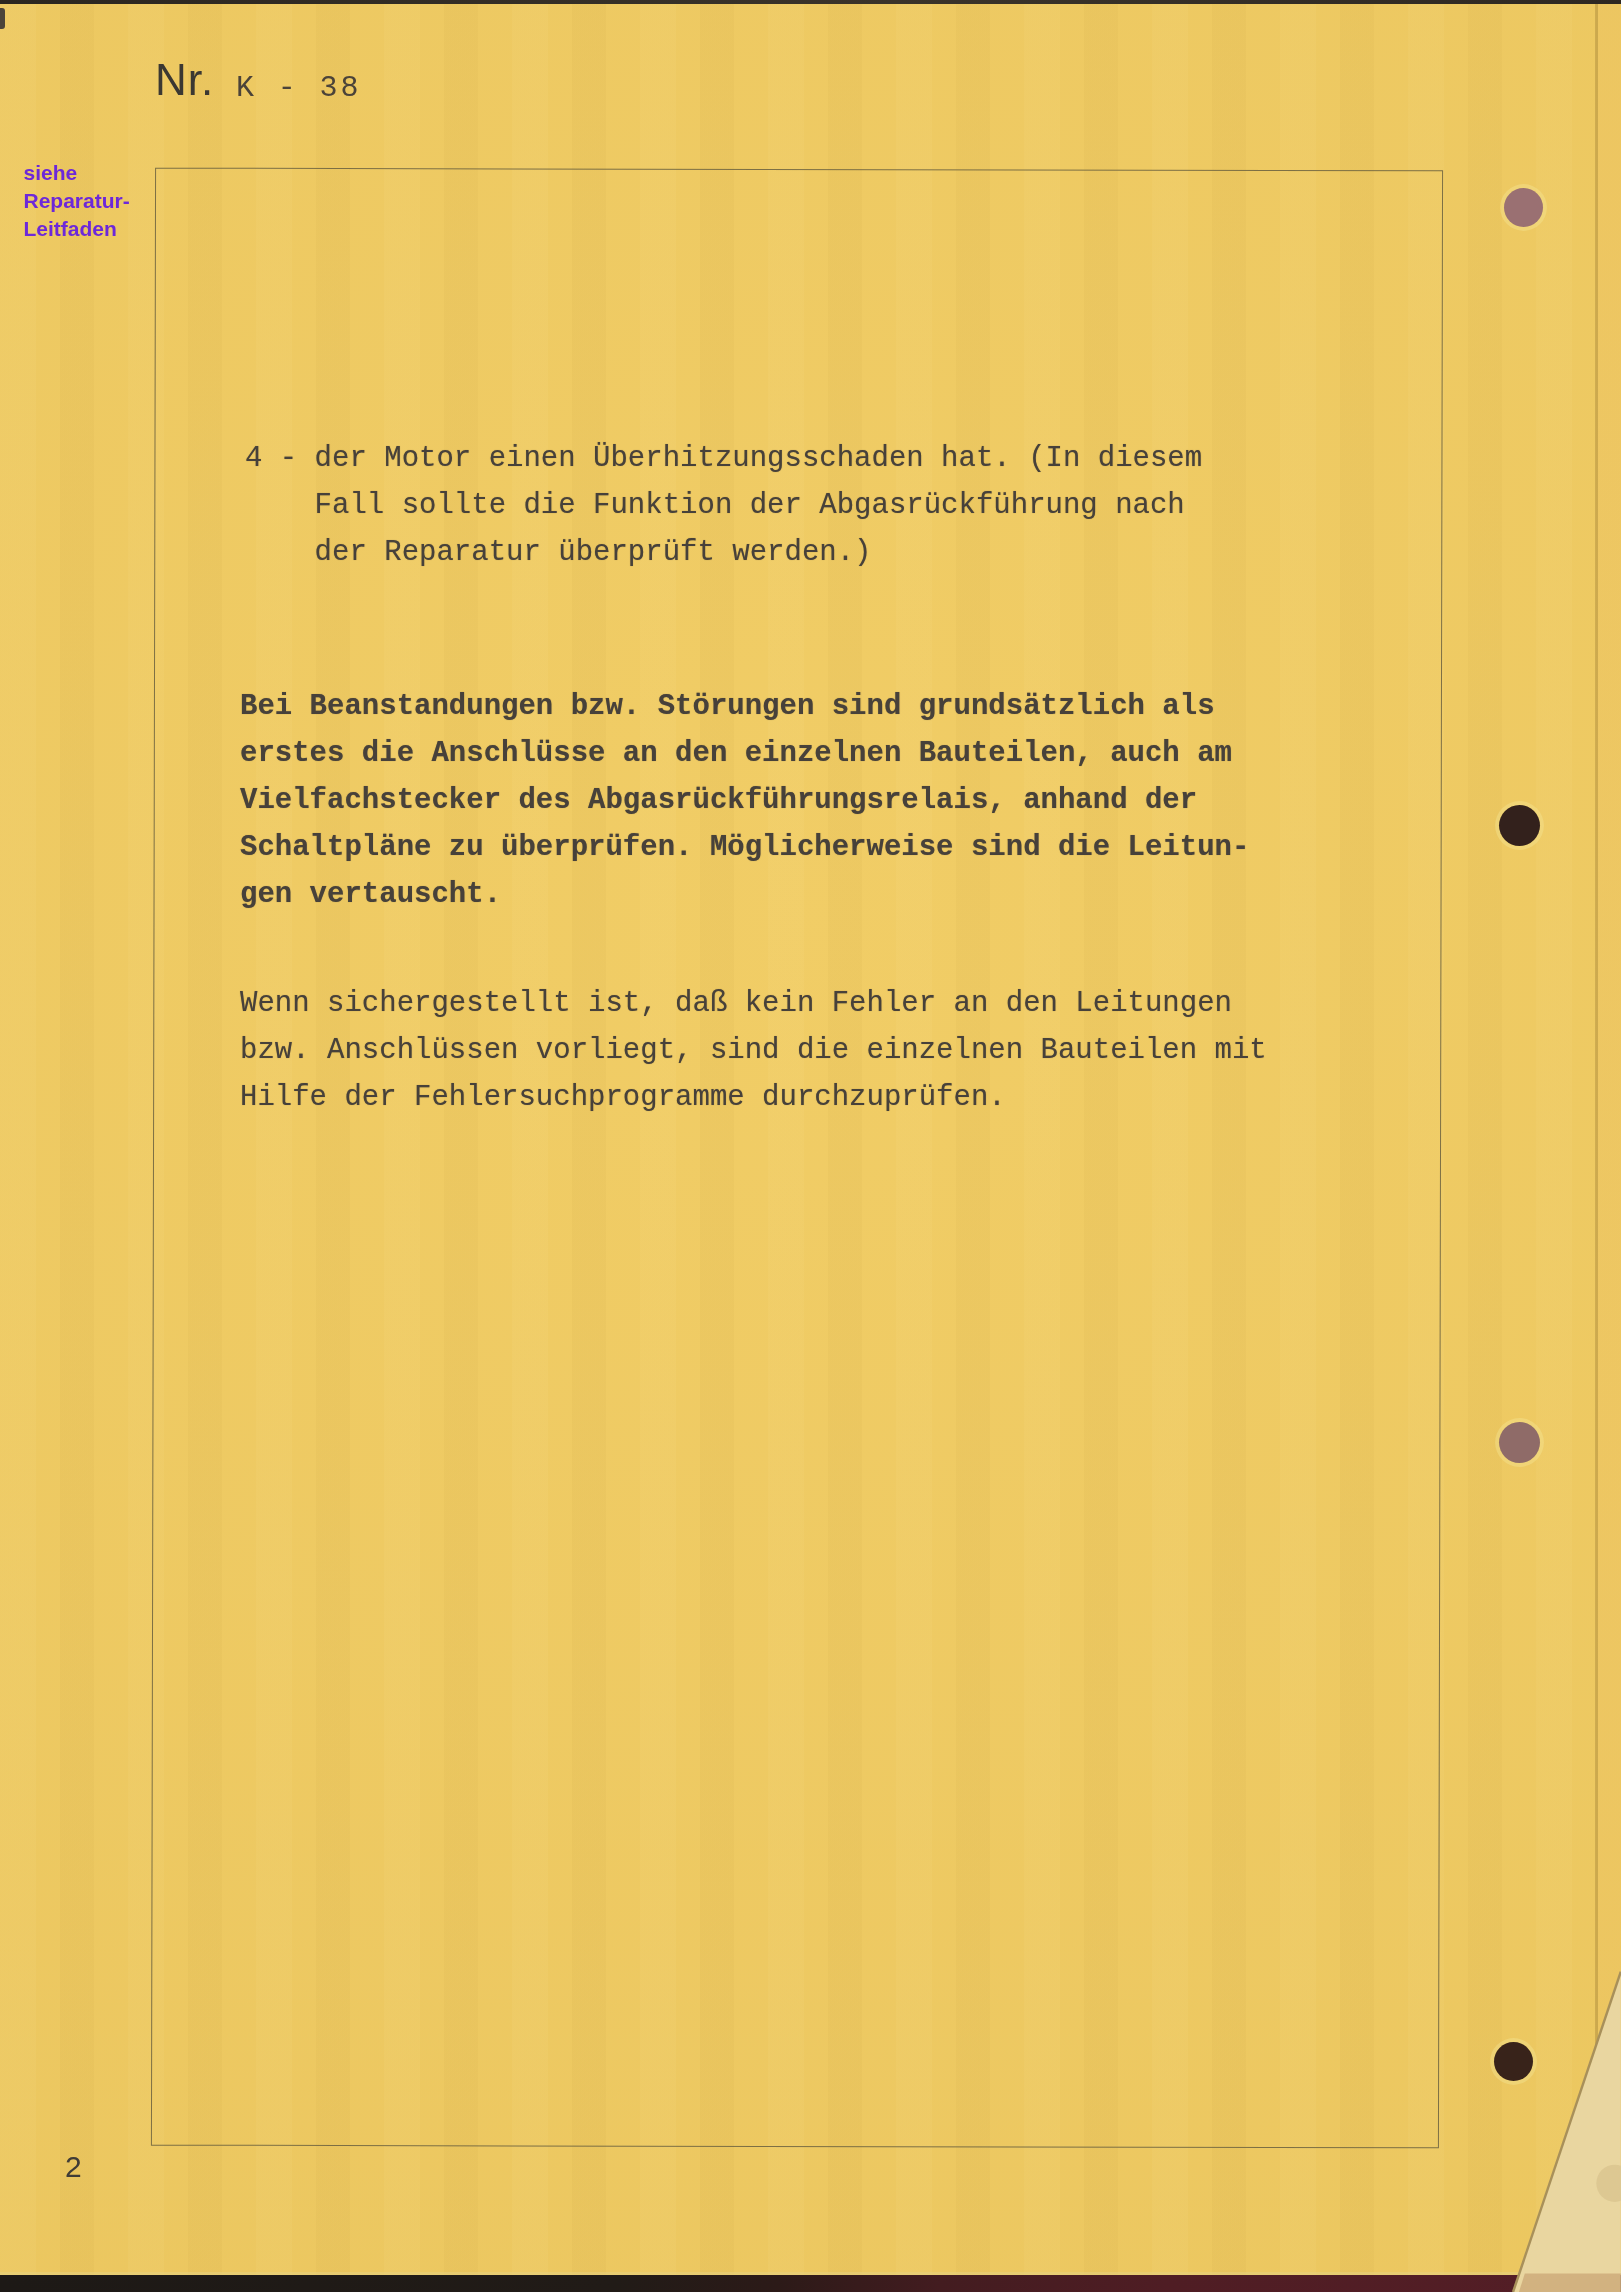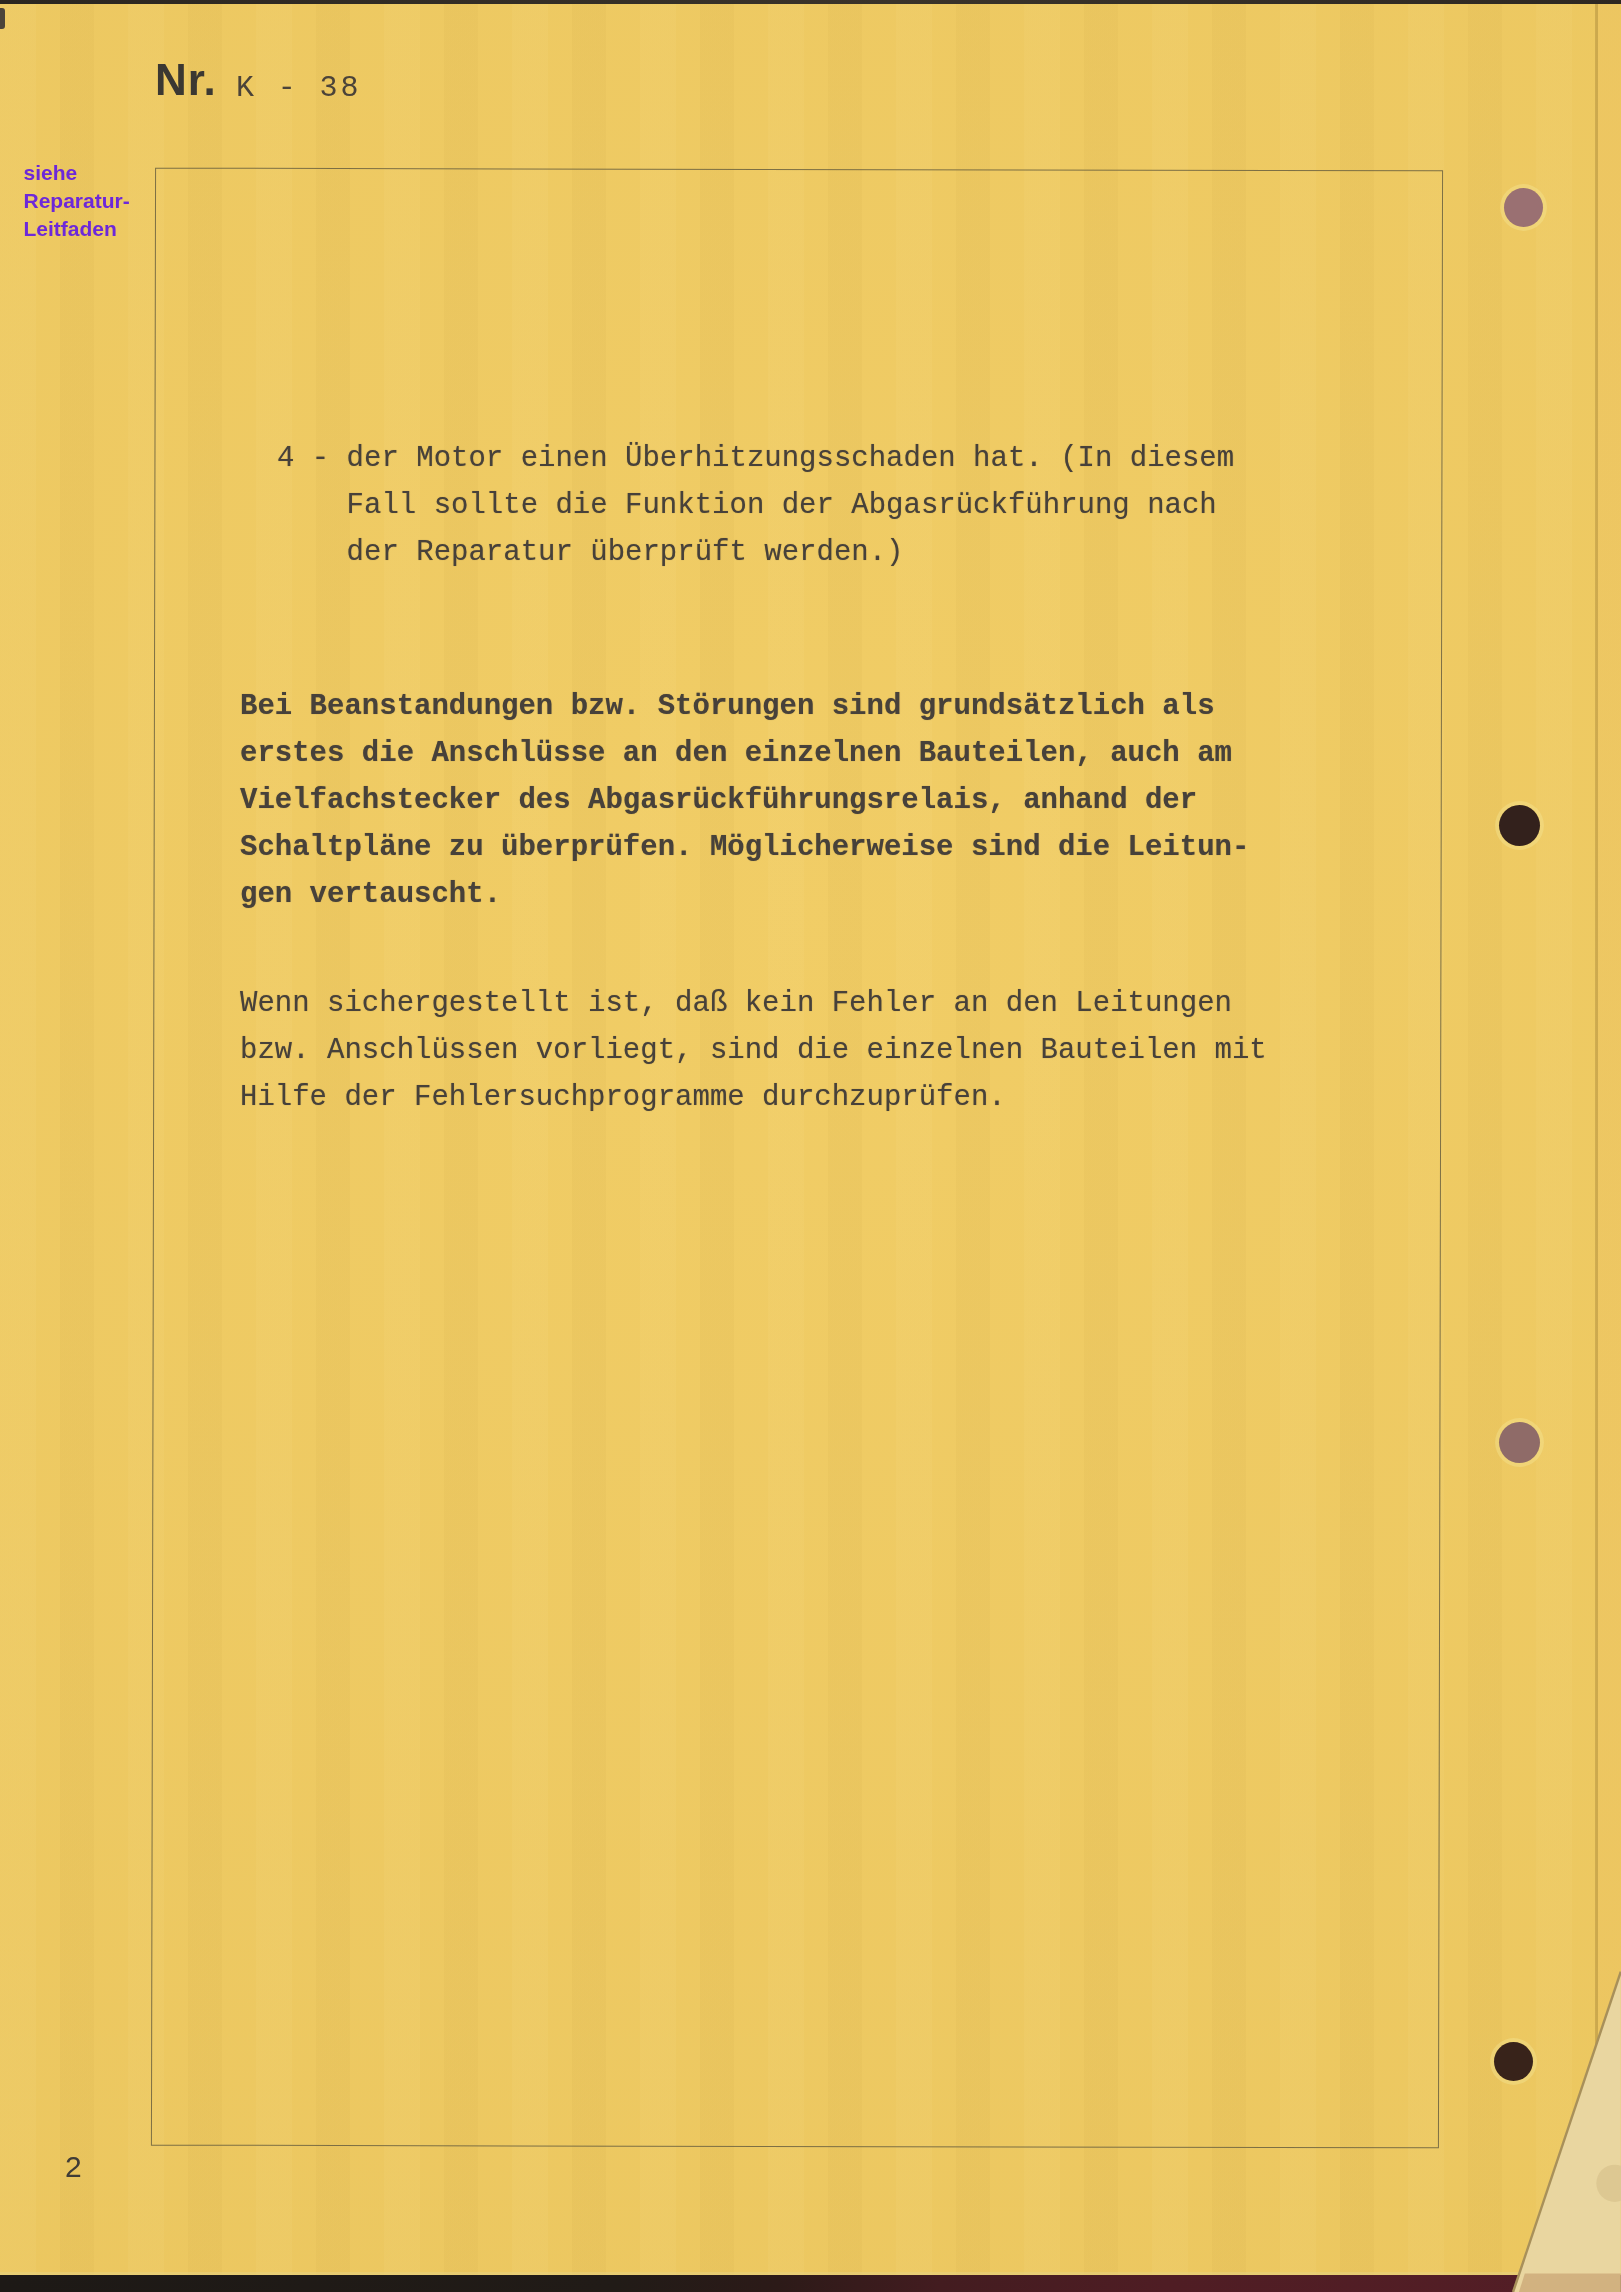--- a/index.html
+++ b/index.html
@@ -25,21 +25,21 @@
   .top-edge {
     position:absolute; left:0; top:0; width:1621px; height:3.9px;
     background:linear-gradient(90deg,#2b2620 0%, #3a332a 55%, #2e2822 100%);
   }
   .left-notch {
     position:absolute; left:0; top:7.8px; width:4.9px; height:21.6px;
     background:#4b443a; border-radius:0 2.9px 2.9px 0;
   }
   .header-nr {
     position:absolute; left:155px; top:55px;
-    font-size:44px; font-weight:bold; color:#3b3832; letter-spacing:1px;
+    font-size:44px; font-weight:normal; color:#3b3832; letter-spacing:1px;
   }
   .header-code {
     position:absolute; left:236px; top:71px;
     font-family:"Liberation Mono", monospace;
     font-size:30px; color:#4b4339; letter-spacing:2.9px; white-space:pre;
   }
   .margin-note {
     position:absolute; left:23.5px; top:159px;
     font-size:21px; font-weight:bold; color:#6d28d9;
     line-height:28px; white-space:pre;
@@ -50,21 +50,21 @@
     transform:rotate(0.12deg);
     background:transparent;
   }
   .type {
     position:absolute;
     font-family:"Liberation Mono", monospace;
     font-size:29px; line-height:47px;
     color:#47413a; white-space:pre;
     text-shadow:0 0 1px rgba(72,62,48,0.45);
   }
-  .para-item4 { left:245px; top:435px;margin-left:32px; }
+  .para-item4 { left:245px; top:435px; }
   .para-beanstandungen { left:240px; top:683px;font-weight:bold; }
   .para-wenn { left:240px; top:980px; }
   .page-number {
     position:absolute; left:65px; top:2150px;
     font-size:30px; color:#403c36;
   }
   .seam {
     position:absolute; left:1595px; top:0; width:2.9px; height:2293px;
     background:rgba(140,105,40,0.30);
   }

